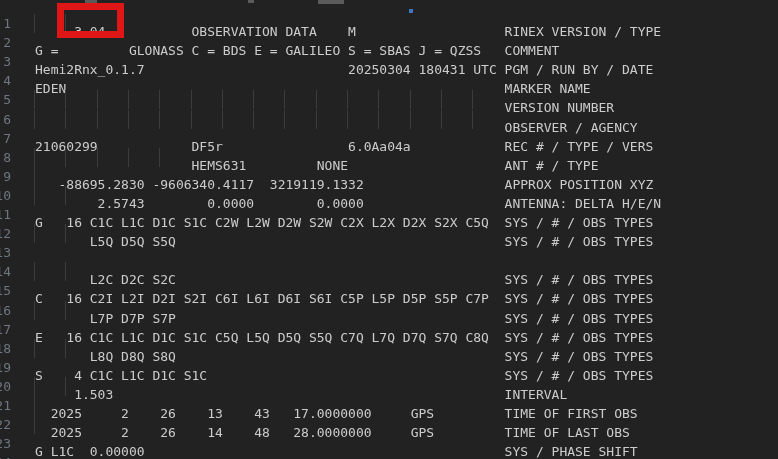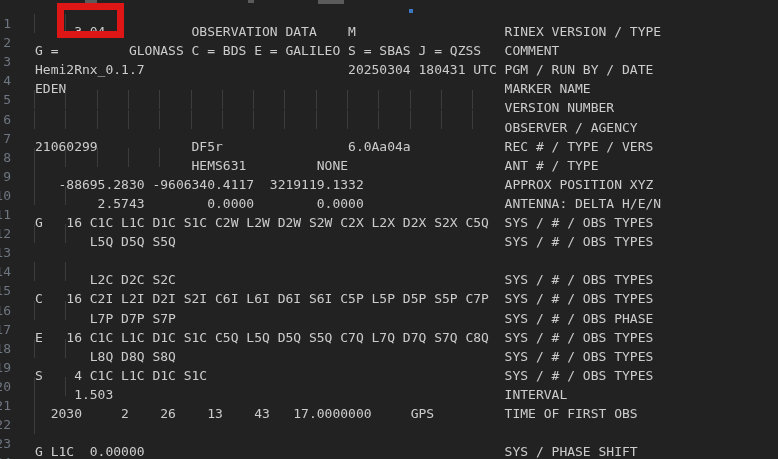--- a/index.html
+++ b/index.html
@@ -141,21 +141,21 @@
         <div class="code">       L2C D2C S2C                                          SYS / # / OBS TYPES</div>
       </div>
       <div class="row" style="top: 267.4px;">
         <div class="ln">15</div>
         <div class="code">C   16 C2I L2I D2I S2I C6I L6I D6I S6I C5P L5P D5P S5P C7P  SYS / # / OBS TYPES</div>
       </div>
       <div class="row" style="top: 286.5px;">
         <div class="ln">16</div>
         <div class="guide" style="left: 34px;"></div>
         <div class="guide" style="left: 65.308px;"></div>
-        <div class="code">       L7P D7P S7P                                          SYS / # / OBS PHASE</div>
+        <div class="code">       L7P D7P S7P                                          SYS / # / OBS TYPES</div>
       </div>
       <div class="row" style="top: 305.6px;">
         <div class="ln">17</div>
         <div class="code">E   16 C1C L1C D1C S1C C5Q L5Q D5Q S5Q C7Q L7Q D7Q S7Q C8Q  SYS / # / OBS TYPES</div>
       </div>
       <div class="row" style="top: 324.7px;">
         <div class="ln">18</div>
         <div class="guide" style="left: 34px;"></div>
         <div class="guide" style="left: 65.308px;"></div>
         <div class="code">       L8Q D8Q S8Q                                          SYS / # / OBS TYPES</div>
@@ -166,25 +166,26 @@
       </div>
       <div class="row" style="top: 362.9px;">
         <div class="ln">20</div>
         <div class="guide" style="left: 34px;"></div>
         <div class="guide" style="left: 65.308px;"></div>
         <div class="code">     1.503                                                  INTERVAL</div>
       </div>
       <div class="row" style="top: 382px;">
         <div class="ln">21</div>
         <div class="guide" style="left: 34px;"></div>
-        <div class="code">  2030     2    26    13    43   17.0000000     GPS         TIME OF FIRST OBS</div>
+        <div class="code">  2025     2    26    13    43   17.0000000     GPS         TIME OF FIRST OBS</div>
       </div>
       <div class="row" style="top: 401.1px;">
         <div class="ln">22</div>
         <div class="guide" style="left: 34px;"></div>
+        <div class="code">  2025     2    26    14    48   28.0000000     GPS         TIME OF LAST OBS</div>
       </div>
       <div class="row" style="top: 420.2px;">
         <div class="ln">23</div>
         <div class="code">G L1C  0.00000                                              SYS / PHASE SHIFT</div>
       </div>
       <div class="row" style="top: 439.3px;">
         <div class="ln">24</div>
         <div class="code">G L2W  0.00000                                              SYS / PHASE SHIFT</div>
       </div>
     </div>

